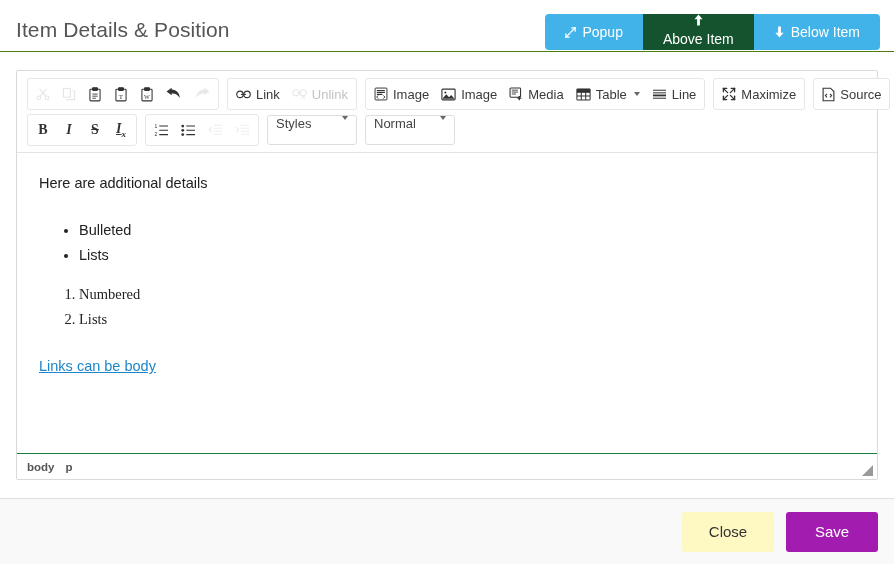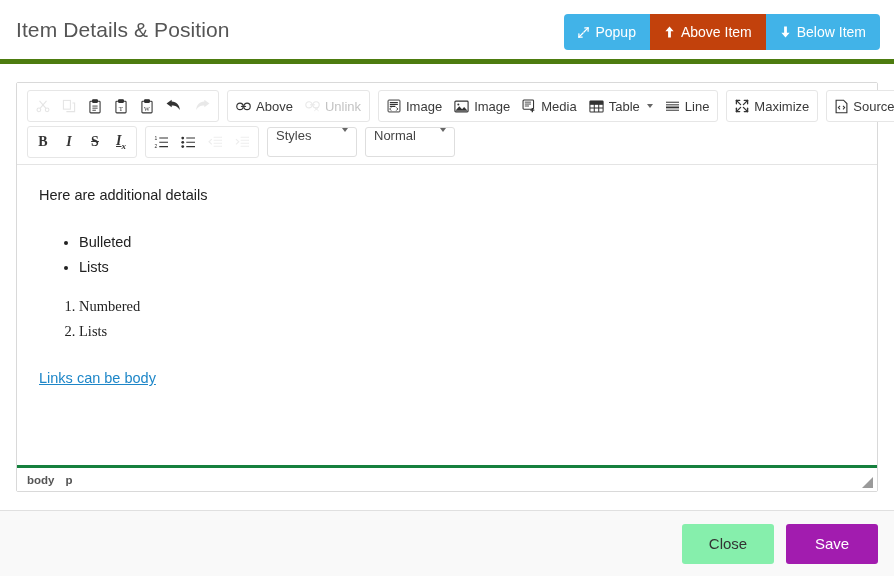--- a/index.html
+++ b/index.html
@@ -9,22 +9,22 @@
     height: 576px;
     background: #ffffff;
     font-family: "Liberation Sans", sans-serif;
     color: #333;
     overflow: hidden;
   }
 
   
   .modal-header {
     position: relative;
-    height: 64px;
-    border-bottom: 5px solid #4d7c0f;
+    height: 52px;
+    border-bottom: 1px solid #4d7c0f;
     background: #ffffff;
   }
   .modal-title {
     position: absolute;
     left: 16px;
     top: 18px;
     font-size: 21px;
     font-weight: 400;
     color: #555555;
     letter-spacing: .1px;
@@ -36,31 +36,31 @@
     top: 14px;
     display: flex;
     border-radius: 4px;
     overflow: hidden;
   }
   .pos-btn {
     display: flex;
     align-items: center;
     gap: 6px;
     height: 36px;
-    padding: 0 14px;
+    padding: 0 20px;
     border: none;
     background: #41b3e8;
     color: #ffffff;
     font-family: "Liberation Sans", sans-serif;
     font-size: 14px;
     line-height: 1;
     cursor: pointer;
     white-space: nowrap;
   }
-  .pos-btn.is-active { background: #c2410c; }
+  .pos-btn.is-active { background: #14532d; flex-direction: column; }
   .pos-btn svg { display: block; }
 
   
   .modal-body {
     padding: 18px 16px 20px 16px;
     background: #ffffff;
     height: 446px;
   }
   .editor {
     border: 1px solid #d9d9d9;
@@ -160,21 +160,21 @@
     margin-top: 22px;
     color: #1d86c8;
     text-decoration: underline;
     font-size: 14.5px;
   }
 
   
   .edit-status {
     position: relative;
     height: 26px;
-    border-top: 3px solid #15803d;
+    border-top: 1px solid #15803d;
     background: #ffffff;
     display: flex;
     align-items: center;
     gap: 11px;
     padding: 8px 10px;
     font-size: 11.5px;
     font-weight: bold;
     color: #555;
   }
   .grip {
@@ -200,21 +200,21 @@
   .btn {
     height: 40px;
     min-width: 92px;
     padding: 0 18px;
     border: none;
     border-radius: 3px;
     font-family: "Liberation Sans", sans-serif;
     font-size: 15px;
     cursor: pointer;
   }
-  .btn-close { background: #86efac; color: #333333; }
+  .btn-close { background: #fef9c3; color: #333333; }
   .btn-save  { background: #a21caf; color: #ffffff; }
 </style>
 </head>
 <body>
 
 <div class="modal-header">
   <div class="modal-title">Item Details &amp; Position</div>
 
   <div class="position-group">
 
@@ -324,21 +324,21 @@
 
         <div class="tb-group">
           <button class="tb-btn">
             <span>
               <svg width="15" height="11" viewBox="0 0 17 11" fill="none" stroke="#333" stroke-width="1.3">
                 <rect x="0.9" y="1.6" width="7.2" height="7.5" rx="3.6"></rect>
                 <rect x="8.9" y="1.6" width="7.2" height="7.5" rx="3.6"></rect>
                 <path d="M5.6 5.4 H11.4" stroke-width="1.2"></path>
               </svg>
             </span>
-            <span class="tb-label">Above</span>
+            <span class="tb-label">Link</span>
           </button>
           <button class="tb-btn is-disabled">
             <span>
               <svg width="15" height="12" viewBox="0 0 17 12" fill="none" stroke="#c4c4c4" stroke-width="1.3">
                 <rect x="0.9" y="1.2" width="7.2" height="7" rx="3.5"></rect>
                 <rect x="8.9" y="1.2" width="7.2" height="7" rx="3.5"></rect>
                 <path d="M5.6 4.7 H11.4" stroke-width="1.1"></path>
                 <path d="M10.6 7.6 L15.4 11.4 M15.4 7.6 L10.6 11.4" stroke-width="1.1"></path>
               </svg>
             </span>

